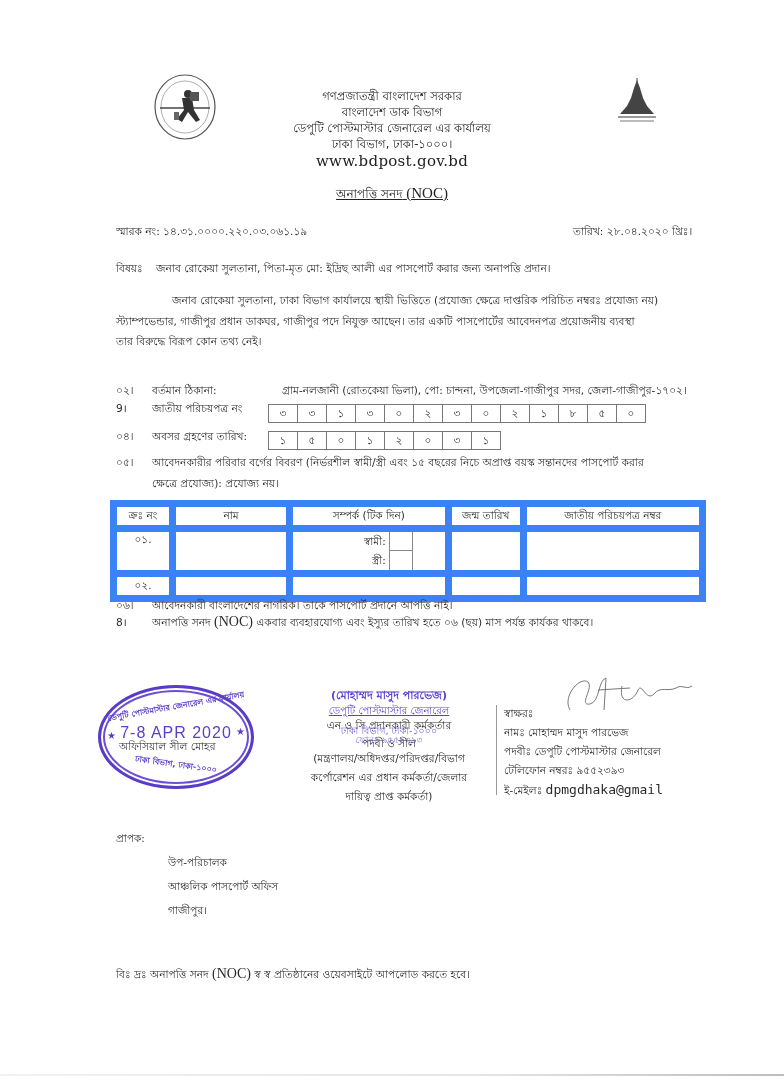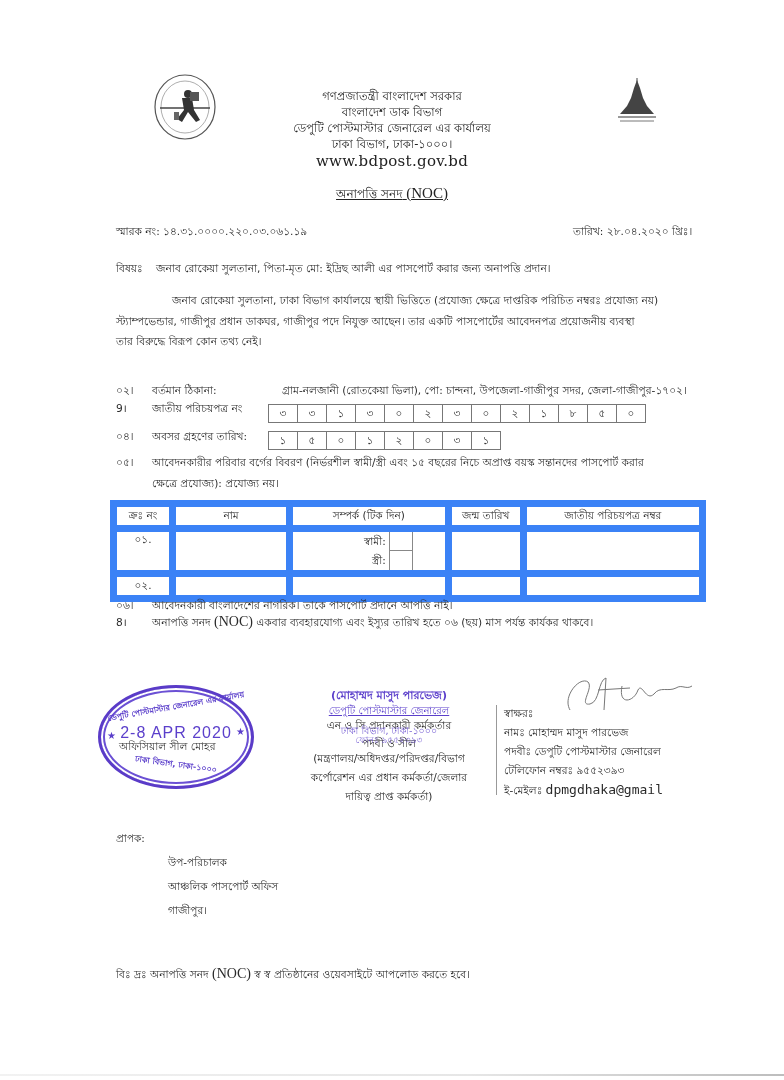--- a/index.html
+++ b/index.html
@@ -166,21 +166,21 @@
   <span style="display:inline-block;width:36px;">০৬।</span><span>আবেদনকারী বাংলাদেশের নাগরিক। তাকে পাসপোর্ট প্রদানে আপত্তি নাই।</span>
 </div>
 <div class="abs txt" style="left:116px;top:612px;">
   <span style="display:inline-block;width:36px;">8।</span><span>অনাপত্তি সনদ</span>
   <span class="lat-serif">(NOC)</span>
   <span>একবার ব্যবহারযোগ্য এবং ইস্যুর তারিখ হতে ০৬ (ছয়) মাস পর্যন্ত  কার্যকর থাকবে।</span>
 </div>
 
 <div class="abs stamp" style="left:98px;top:685px;">
   <div class="purple" style="position:absolute;top:12px;width:100%;text-align:center;font-size:8px;font-weight:bold;transform:rotate(-10deg);">ডেপুটি পোস্টমাস্টার জেনারেল এর কার্যালয়</div>
-  <div class="purple" style="position:absolute;top:36px;width:100%;text-align:center;font-size:16px;letter-spacing:1px;font-family:'Liberation Sans',sans-serif;">2-8 APR 2020</div>
+  <div class="purple" style="position:absolute;top:36px;width:100%;text-align:center;font-size:16px;letter-spacing:1px;font-family:'Liberation Sans',sans-serif;">7-8 APR 2020</div>
   <div class="purple" style="position:absolute;top:42px;left:6px;font-size:10px;">★</div>
   <div class="purple" style="position:absolute;top:38px;right:6px;font-size:10px;">★</div>
   <div class="purple" style="position:absolute;top:70px;width:100%;text-align:center;font-size:8px;font-weight:bold;transform:rotate(8deg);">ঢাকা বিভাগ, ঢাকা-১০০০</div>
 </div>
 <div class="abs txt" style="left:119px;top:736px;color:#333;">অফিসিয়াল সীল মোহর</div>
 
 <div class="abs center" style="left:296px;top:688px;width:186px;font-size:10.5px;line-height:15px;">
   <div class="purple" style="font-weight:bold;font-size:11px;">(মোহাম্মদ মাসুদ পারভেজ)</div>
   <div class="purple" style="font-size:10px;text-decoration:underline;">ডেপুটি পোস্টমাস্টার জেনারেল</div>
   <div style="position:relative;height:15px;">

